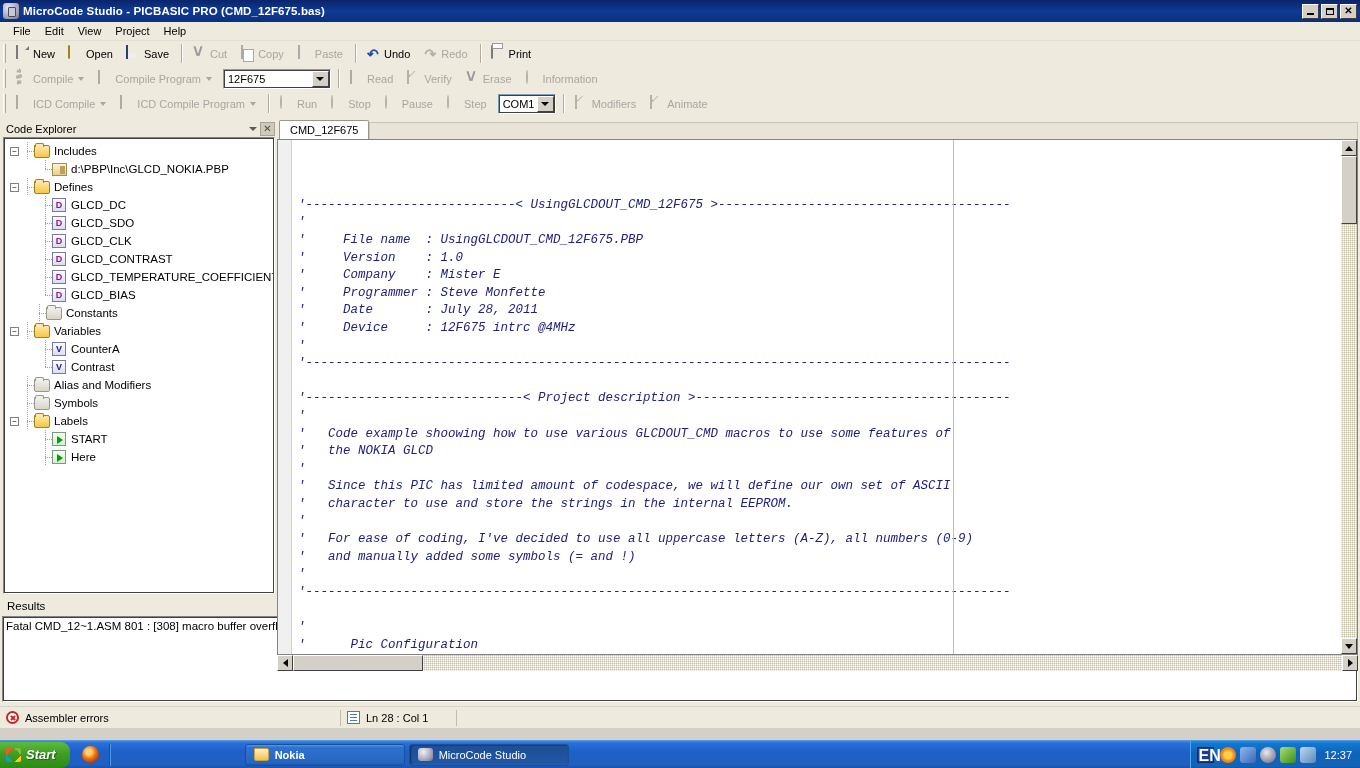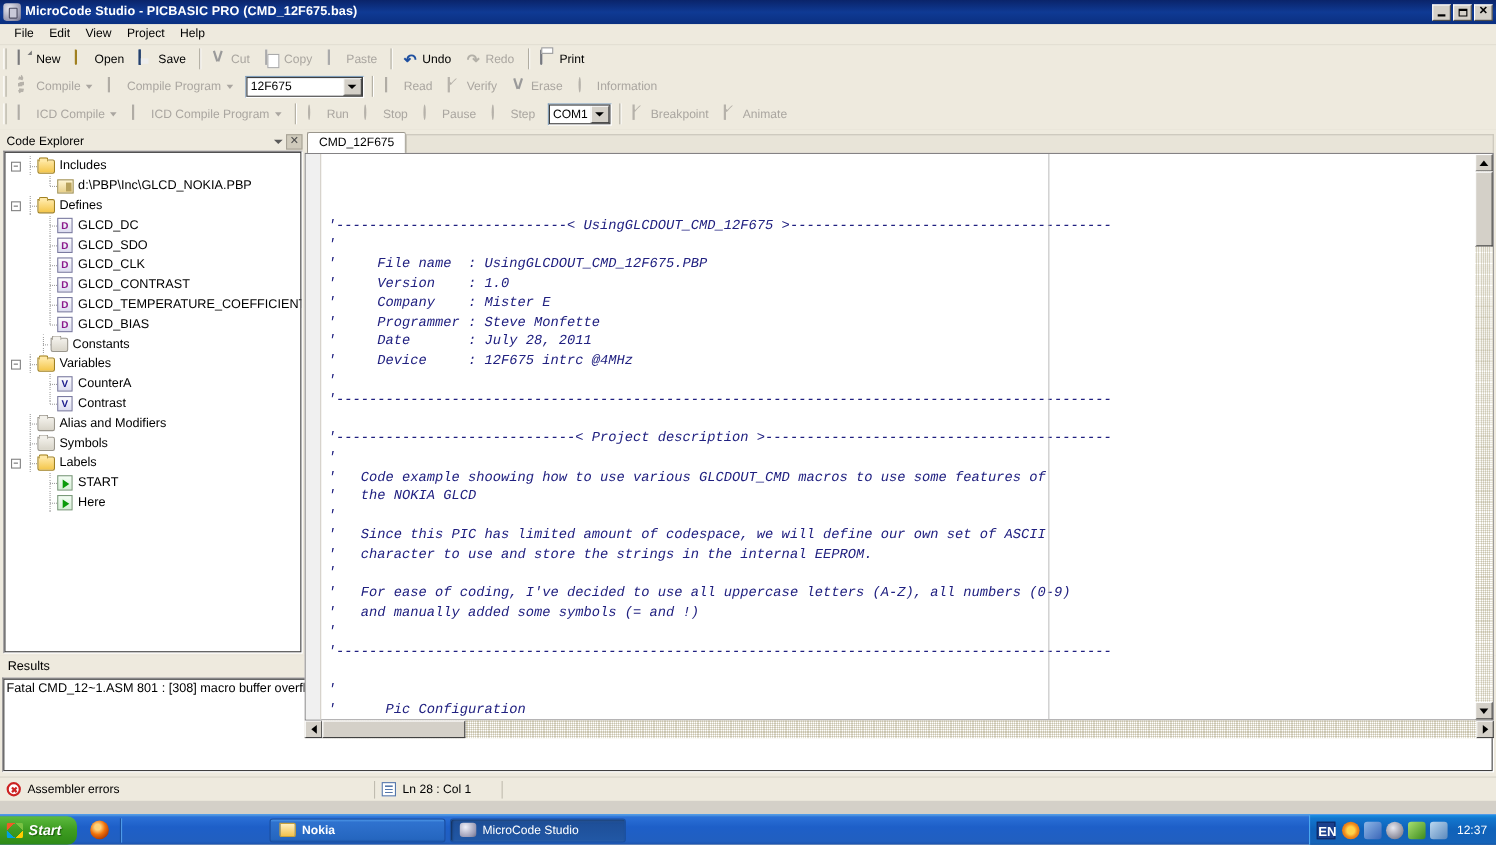--- a/index.html
+++ b/index.html
@@ -320,21 +320,21 @@
   .tico.fold { border: 1px solid #c8a23c; border-radius: 0 2px 2px 2px;
                background: linear-gradient(#fff0c0,#f2c24c); }
   .tico.mcs { border-radius: 3px;
               background: radial-gradient(circle at 35% 30%, #f0f0f8, #9a9ab4 70%, #6a6a84); }
   .tray {
     display: flex; align-items: center; height: 28px; padding: 0 8px 0 6px;
     background: linear-gradient(to bottom,#1a8fe0 0%,#1277cf 10%,#0f62ba 45%,#1563b8 90%,#0d4f9e 100%);
     border-left: 1px solid #4aa8ef;
   }
   .tray .lang {
-    width: 17px; height: 16px; background: #1b3f8c; color: #fff; font-size: 12px;
+    width: 17px; height: 16px; background: #1b3f8c; color: #fff; font-size: 16px;
     font-weight: bold; line-height: 16px; text-align: center; margin-right: 6px;
     border: 1px solid #0c2a66;
   }
   .tray-ic { width: 16px; height: 16px; margin-right: 4px; border-radius: 3px; }
   .tr1 { background: radial-gradient(circle at 50% 50%, #ffd24a 0 30%, #f08a1c 55%, #c85a08); border-radius:50%; }
   .tr2 { background: linear-gradient(135deg,#8fb8e8,#3a66b8); }
   .tr3 { background: radial-gradient(circle at 40% 35%, #e8e8f0, #8a8a9a 70%, #5a5a6a); border-radius:50%; }
   .tr4 { background: linear-gradient(135deg,#a8e070,#3c8a1c); }
   .tr5 { background: linear-gradient(135deg,#bcd8f0,#5a88bc); }
   .clock { color: #fff; font-size: 11px; margin-left: 4px; }
@@ -481,21 +481,21 @@
       </div>
       <div class="combo small">
         <span class="cval">COM1</span>
         <span class="cbtn">
             <i></i>
           </span>
       </div>
       <div class="sep"></div>
       <div class="tbtn2 dis">
         <span class="ico"><i class="ic-chk"></i></span>
-        <span class="lbl">Breakpoint</span>
+        <span class="lbl">Modifiers</span>
       </div>
       <div class="tbtn2 dis">
         <span class="ico"><i class="ic-chk"></i></span>
         <span class="lbl">Animate</span>
       </div>
     </div>
   </div>
 
   <div class="workspace">
 

